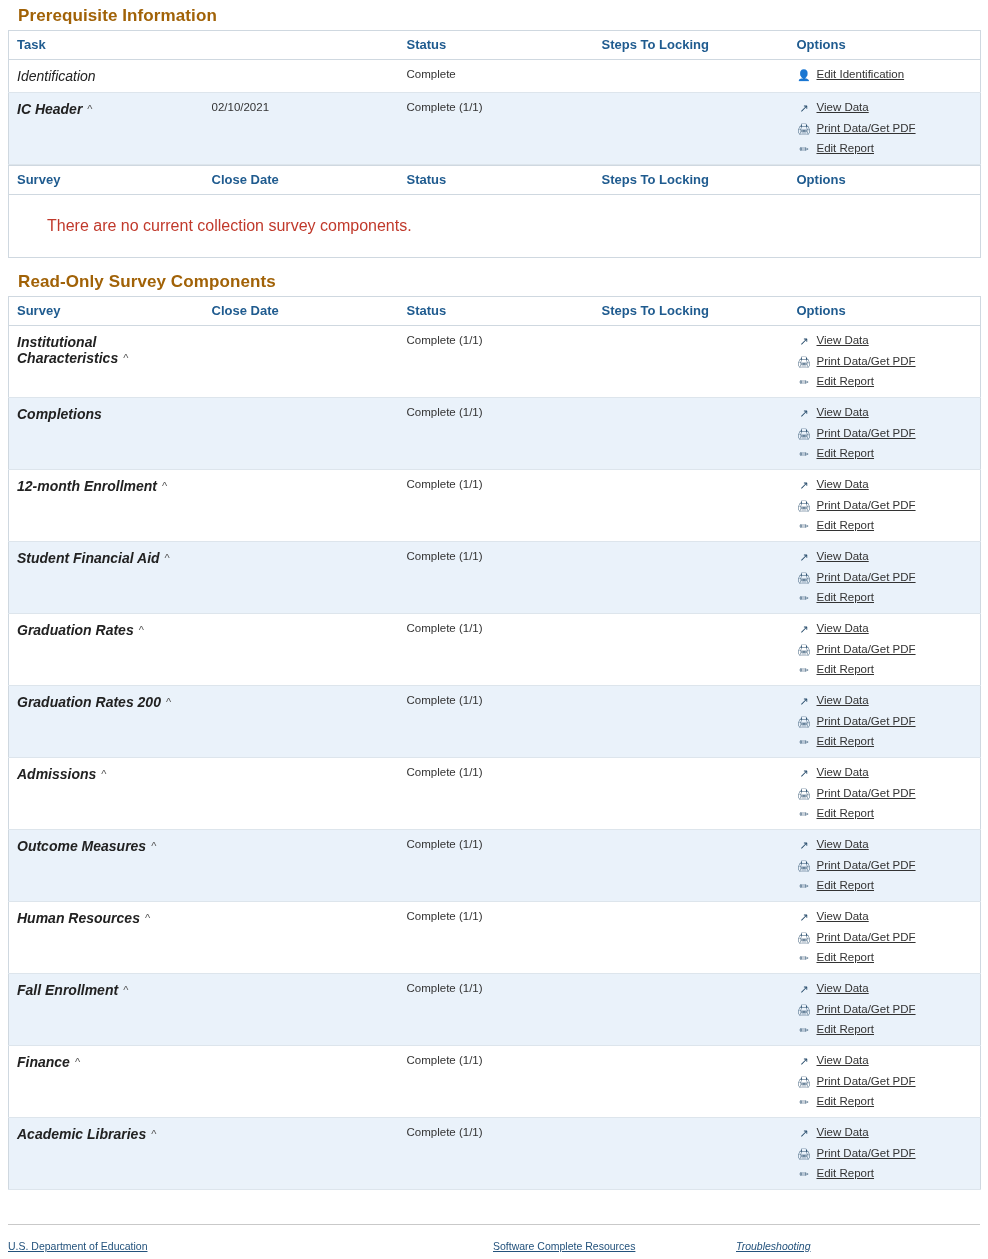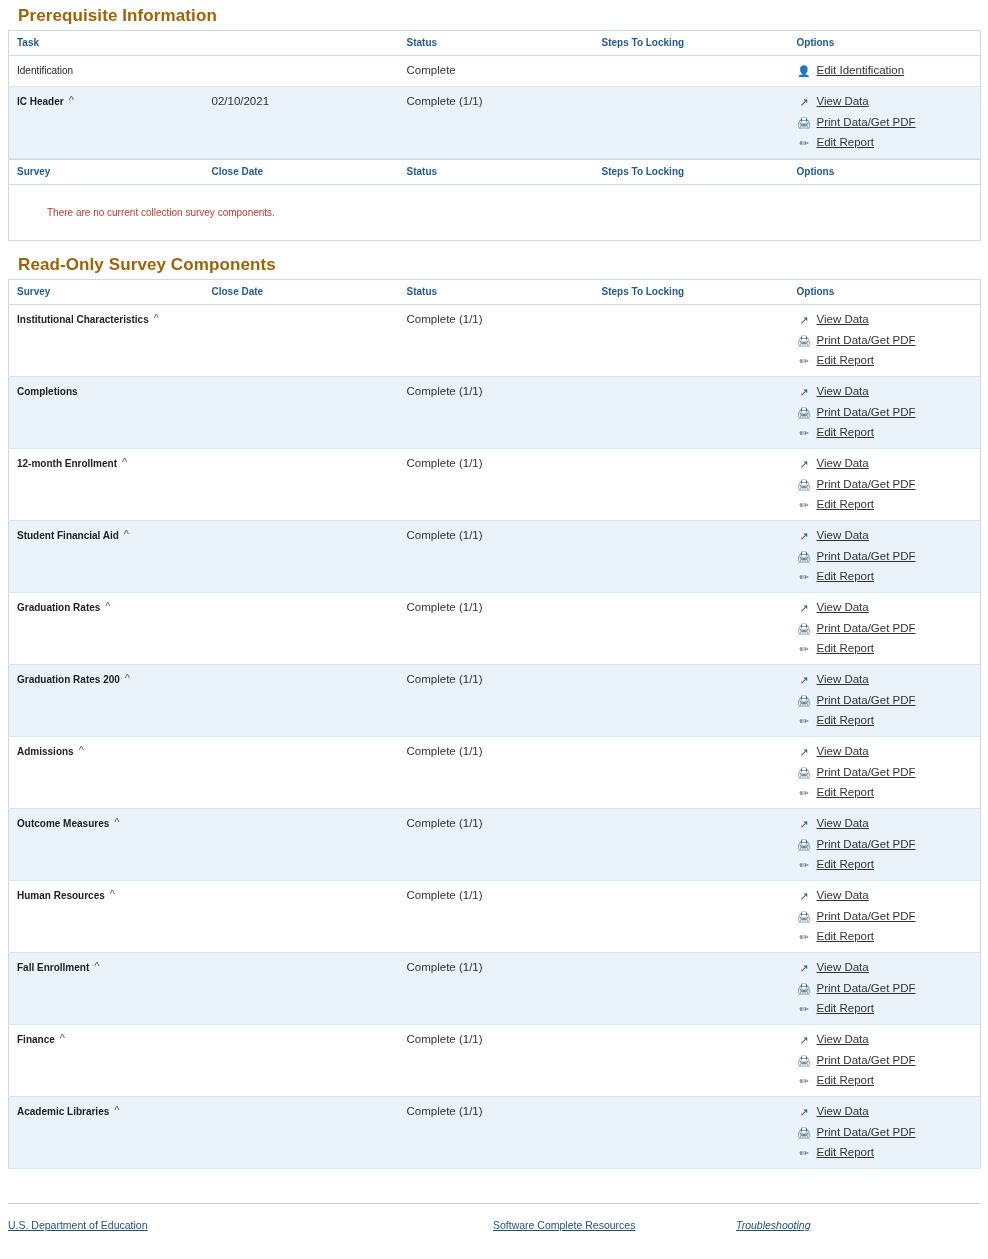--- a/index.html
+++ b/index.html
@@ -23,42 +23,43 @@
     margin: 6px 0 4px 10px;
     letter-spacing: 0.1px;
   }
   table.grid {
     width: 972px;
     border-collapse: collapse;
     table-layout: fixed;
     border: 1px solid #cfd8e0;
   }
   table.grid thead th {
-    font-size: 10px;
+    font-size: 13px;
     font-weight: bold;
     color: #1f5b8f;
     text-align: left;
     padding: 6px 8px 7px 8px;
     border-bottom: 1px solid #cfd8e0;
     background: #ffffff;
     vertical-align: middle;
   }
   table.grid tbody td {
     font-size: 11.5px;
     padding: 8px 8px;
     vertical-align: top;
     border-bottom: 1px solid #dde5ec;
     color: #333333;
   }
   tbody tr.alt td { background: #eaf2fa; }
   tbody tr.plain td { background: #ffffff; }
   .task-name {
     font-weight: bold;
-    font-size: 10px;
+    font-size: 14px;
     color: #222222;
+    font-style: italic;
   }
   .task-name.reg { font-weight: normal; }
   .caret {
     display: inline-block;
     margin-left: 5px;
     color: #555;
     font-size: 11px;
     transform: translateY(-1px);
   }
   .opt {
@@ -73,21 +74,21 @@
     display: inline-block;
     width: 15px;
     margin-right: 5px;
     text-align: center;
     color: #2b4f6e;
     font-size: 11px;
     vertical-align: -1px;
   }
   .empty-msg {
     color: #c0392b;
-    font-size: 10px;
+    font-size: 16px;
     padding: 14px 8px 14px 30px;
   }
   .status-cell { font-size: 11.5px; }
   hr.footdiv {
     border: none;
     border-top: 1px solid #c9c9c9;
     margin: 34px 0 14px 0;
     width: 972px;
   }
   .footer {

